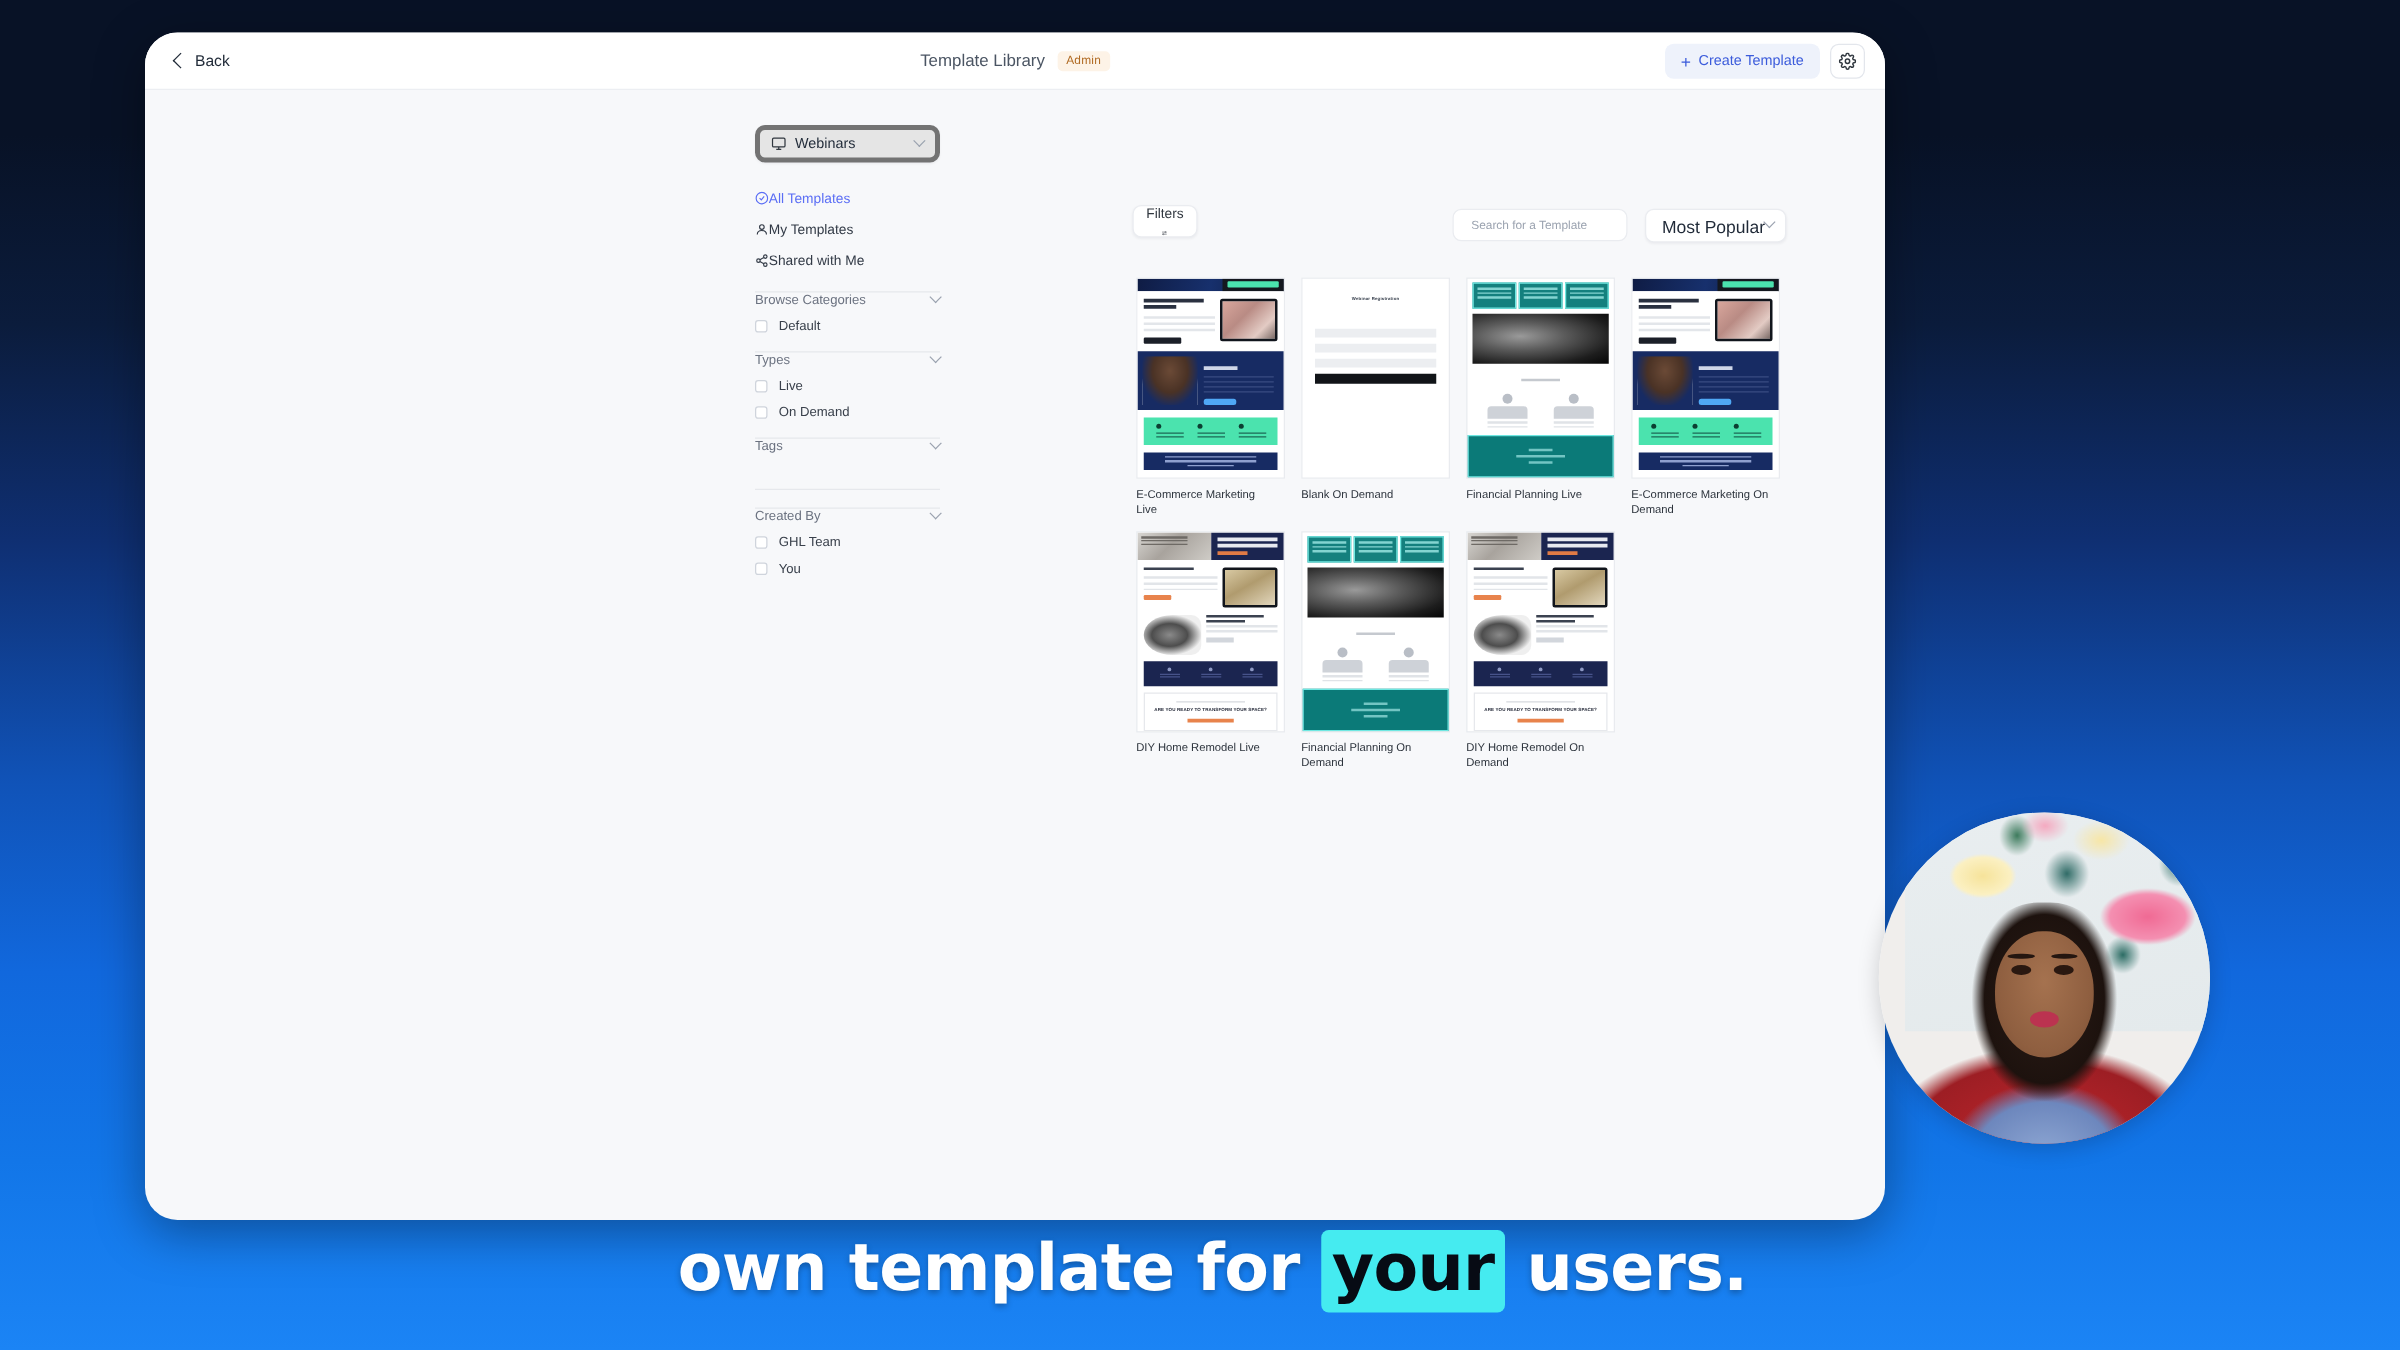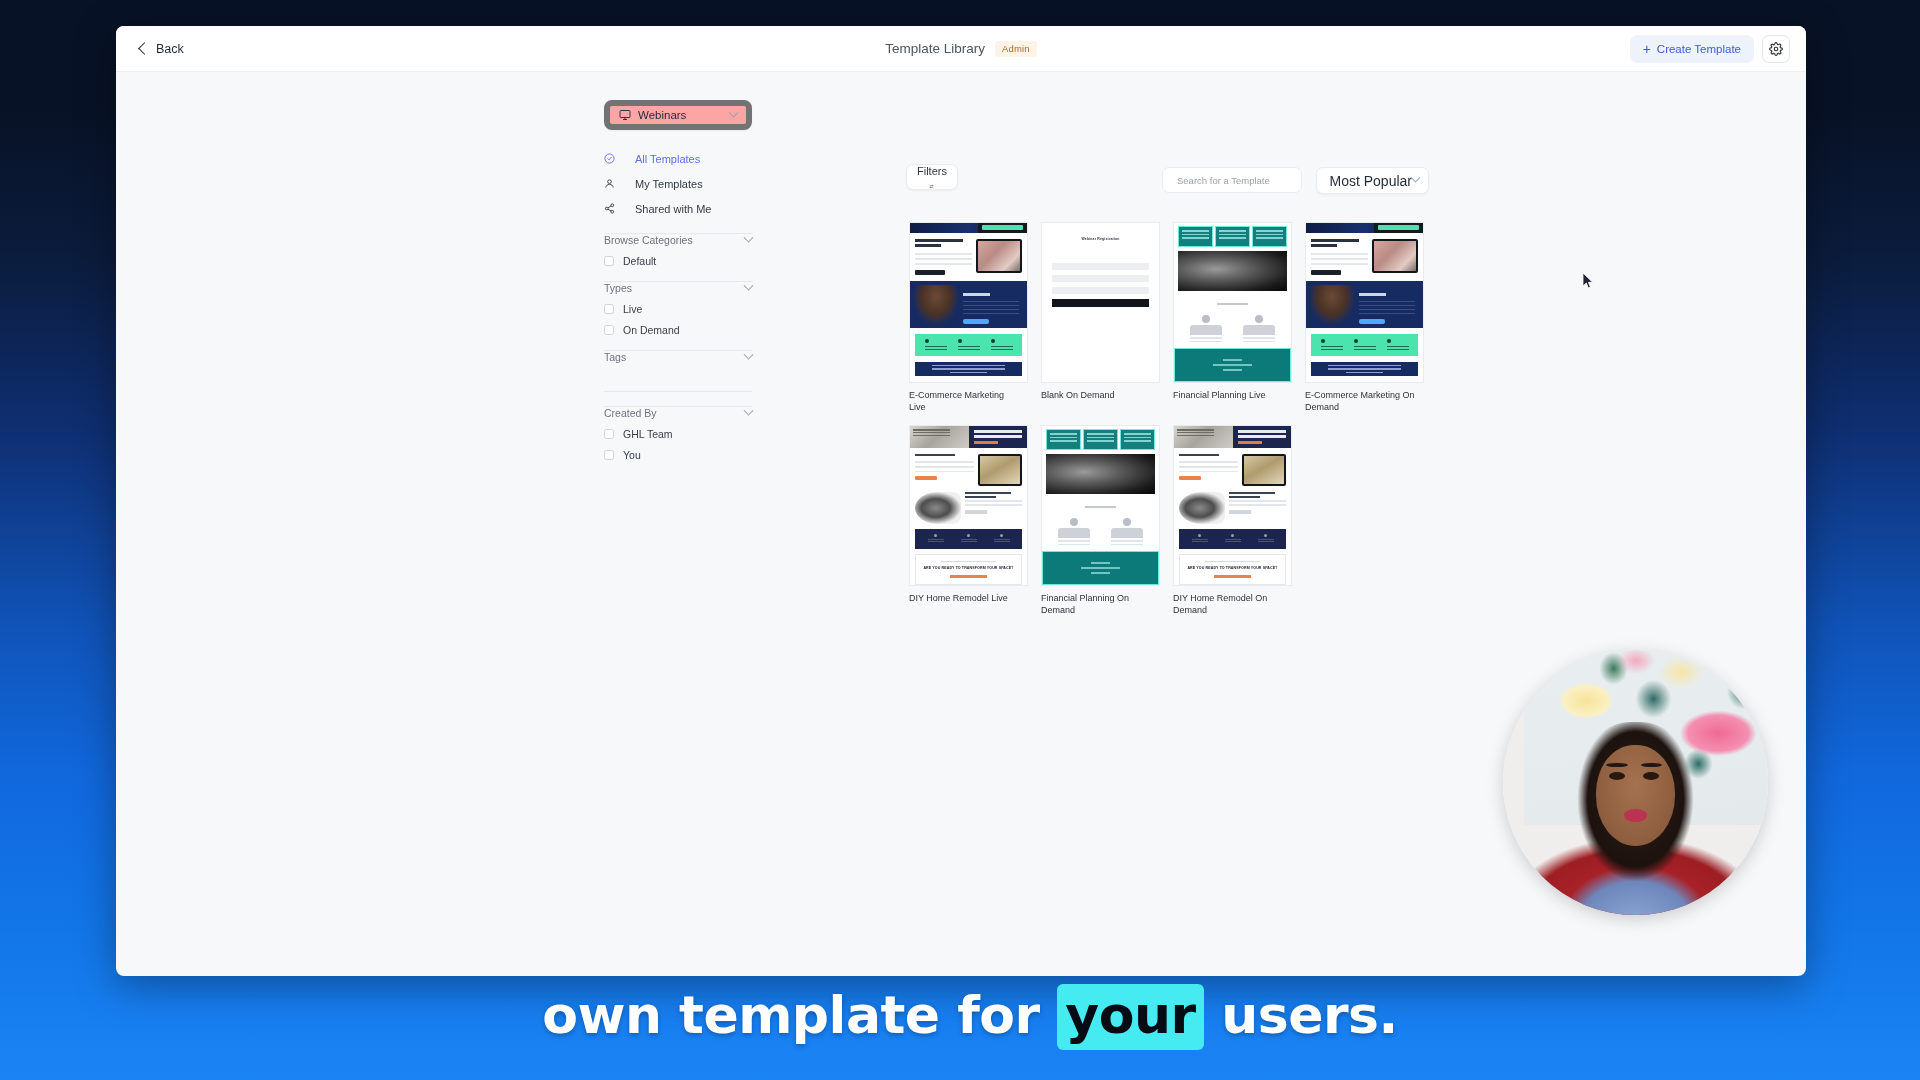--- a/index.html
+++ b/index.html
@@ -12,23 +12,23 @@
     background: linear-gradient(180deg,
       #081226 0%, #081226 10%, #0b1c3c 24%, #0f2f72 40%,
       #1053b8 58%, #1168dd 72%, #1276e8 86%, #1b84f5 100%);
     position: relative;
   }
 
   
   .app-window {
     position: absolute;
     left: 116px; top: 26px;
-    width: 1690px; height: 950px;
+    width: 1392px; height: 950px;
     background: #f7f8fa;
-    border-radius: 8px;
+    border-radius: 26px;
     overflow: hidden;
     box-shadow: 0 10px 40px rgba(0,0,0,.35);
     text-decoration: underline;
   }
 
   
   .topbar {
     position: relative;
     height: 46px;
     background: #ffffff;
@@ -88,37 +88,37 @@
   .app-body { position: relative; height: calc(100% - 46px); }
 
   
   .sidebar {
     position: absolute;
     left: 488px; top: 28px;
     width: 148px;
   }
   .select-box {
     display: flex; align-items: center;
-    background: #fca5a5; border: 6px solid #737373;
+    background: #e5e5e5; border: 4px solid #737373;
     border-radius: 8px; height: 30px;
     padding: 0 9px; gap: 7px;
     box-shadow: 0 1px 2px rgba(16,24,40,.05);
     cursor: pointer;
   }
   .select-box .sv { flex: 1; font-size: 11.5px; color: #1f2937; }
   .chev-down {
     width: 7px; height: 7px;
     border-right: 1.3px solid #9aa2af;
     border-bottom: 1.3px solid #9aa2af;
     transform: rotate(45deg) translate(-2px,-2px);
   }
 
   .navlist { margin-top: 18px; }
   .nav-item {
-    display: flex; align-items: center; gap: 20px;
+    display: flex; align-items: center; gap: 0;
     height: 21px; font-size: 11px; color: #323a46;
     cursor: pointer; margin-bottom: 4px;
   }
   .nav-item.active, .nav-item.active span { color: #5b6ef5; }
   .nav-item svg { flex: none; }
 
   .hr { height: 1px; background: #e6e8ec; margin: 14px 0 0 0; }
 
   .sect { }
   .sect-head {

